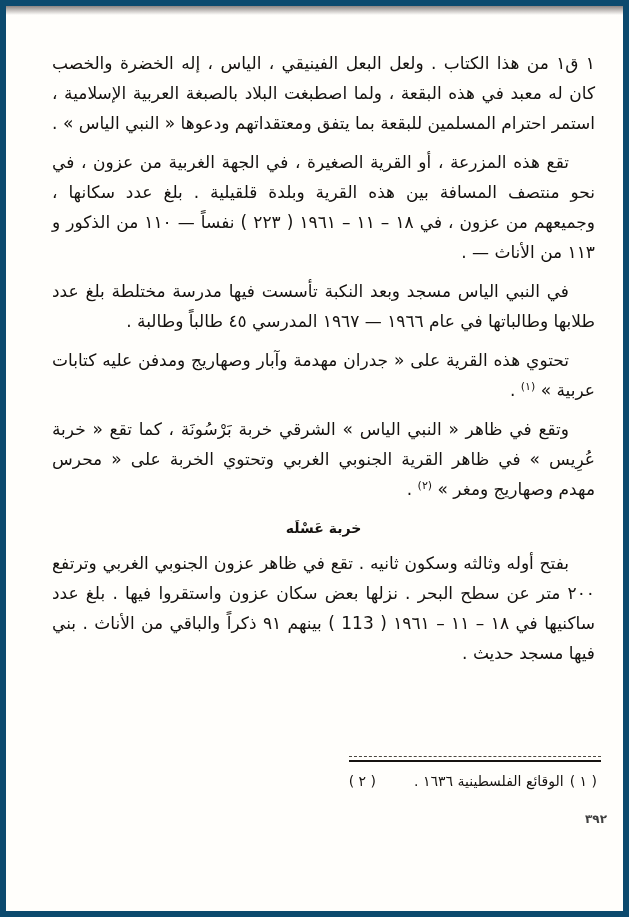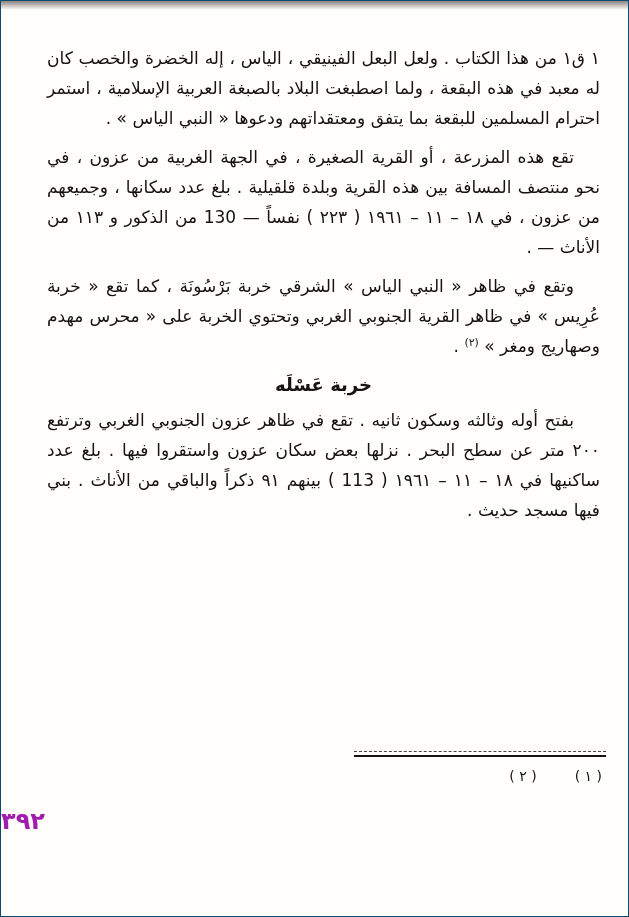--- a/index.html
+++ b/index.html
@@ -2,21 +2,21 @@
 <html lang="ar"><head>
 <meta charset="utf-8">
 <style>
   html, body { margin: 0; padding: 0; background: #e9e7e2; }
   .page {
     position: relative;
     width: 629px;
     height: 917px;
     box-sizing: border-box;
     background: #fffefb;
-    border: 1px solid #0c4a6e;
+    border: 6px solid #0c4a6e;
     overflow: hidden;
     font-family: "DejaVu Sans", sans-serif;
   }
   
   .page::before {
     content: "";
     position: absolute;
     top: 0; left: 0; right: 0;
     height: 9px;
     background: linear-gradient(to bottom, rgba(45,32,30,0.55), rgba(45,32,30,0));
@@ -39,21 +39,21 @@
   }
   .para.flush { text-indent: 0; }
   .fn-ref {
     font-size: 11px;
     line-height: 0;
     vertical-align: 6px;
   }
   .section-heading {
     margin: 6px 0 5px 0;
     text-align: center;
-    font-size: 18px;
+    font-size: 14px;
     font-weight: bold;
     text-indent: 0;
     line-height: 30px;
   }
   .footnote-sep {
     position: absolute;
     top: 750px;
     right: 22px;
     width: 252px;
     height: 3px;
@@ -72,55 +72,58 @@
     line-height: 24px;
     color: #15120f;
     white-space: nowrap;
   }
   .footnote { display: inline-flex; gap: 6px; }
   .page-number {
     position: absolute;
     top: 806px;
     left: 0;
     right: 16px;
-    text-align: left;
-    font-size: 24px;
+    text-align: right;
+    font-size: 12px;
     font-weight: bold;
-    color: #a21caf;
+    color: #404040;
     letter-spacing: 2px;
   }
 </style>
 </head>
 <body>
 
 <div class="page">
 
   <div class="text-column">
 
     <p class="para flush">١ ق١ من هذا الكتاب . ولعل البعل الفينيقي ، الياس ، إله الخضرة والخصب كان له معبد في هذه البقعة ، ولما اصطبغت البلاد بالصبغة العربية الإسلامية ، استمر احترام المسلمين للبقعة بما يتفق ومعتقداتهم ودعوها « النبي الياس » .</p>
 
-    <p class="para">تقع هذه المزرعة ، أو القرية الصغيرة ، في الجهة الغربية من عزون ، في نحو منتصف المسافة بين هذه القرية وبلدة قلقيلية . بلغ عدد سكانها ، وجميعهم من عزون ، في ١٨ – ١١ – ١٩٦١ ( ٢٢٣ ) نفساً — 130 من الذكور و ١١٣ من الأناث — .</p>
+    <p class="para">تقع هذه المزرعة ، أو القرية الصغيرة ، في الجهة الغربية من عزون ، في نحو منتصف المسافة بين هذه القرية وبلدة قلقيلية . بلغ عدد سكانها ، وجميعهم من عزون ، في ١٨ – ١١ – ١٩٦١ ( ٢٢٣ ) نفساً — ١١٠ من الذكور و ١١٣ من الأناث — .</p>
 
+    <p class="para">في النبي الياس مسجد وبعد النكبة تأسست فيها مدرسة مختلطة بلغ عدد طلابها وطالباتها في عام ١٩٦٦ — ١٩٦٧ المدرسي ٤٥ طالباً وطالبة .</p>
 
+    <p class="para"><span>تحتوي هذه القرية على « جدران مهدمة وآبار وصهاريج ومدفن عليه كتابات عربية »</span> <sup class="fn-ref">(١)</sup> <span>.</span></p>
 
     <p class="para"><span>وتقع في ظاهر « النبي الياس » الشرقي خربة بَرْسُونَة ، كما تقع « خربة عُرِيس » في ظاهر القرية الجنوبي الغربي وتحتوي الخربة على « محرس مهدم وصهاريج ومغر »</span> <sup class="fn-ref">(٢)</sup> <span>.</span></p>
 
     <h2 class="section-heading">خربة عَسْلَه</h2>
 
     <p class="para">بفتح أوله وثالثه وسكون ثانيه . تقع في ظاهر عزون الجنوبي الغربي وترتفع ٢٠٠ متر عن سطح البحر . نزلها بعض سكان عزون واستقروا فيها . بلغ عدد ساكنيها في ١٨ – ١١ – ١٩٦١ ( 113 ) بينهم ٩١ ذكراً والباقي من الأناث . بني فيها مسجد حديث .</p>
 
 
 
   </div>
 
   <div class="footnote-sep"></div>
 
   <div class="footnotes">
     <span class="footnote">
         <span>( ١ )</span>
+        <span>الوقائع الفلسطينية ١٦٣٦ .</span>
       </span>
     <span class="footnote">
         <span>( ٢ )</span>
       </span>
   </div>
 
   <div class="page-number">٣٩٢</div>
 
 </div>
 

